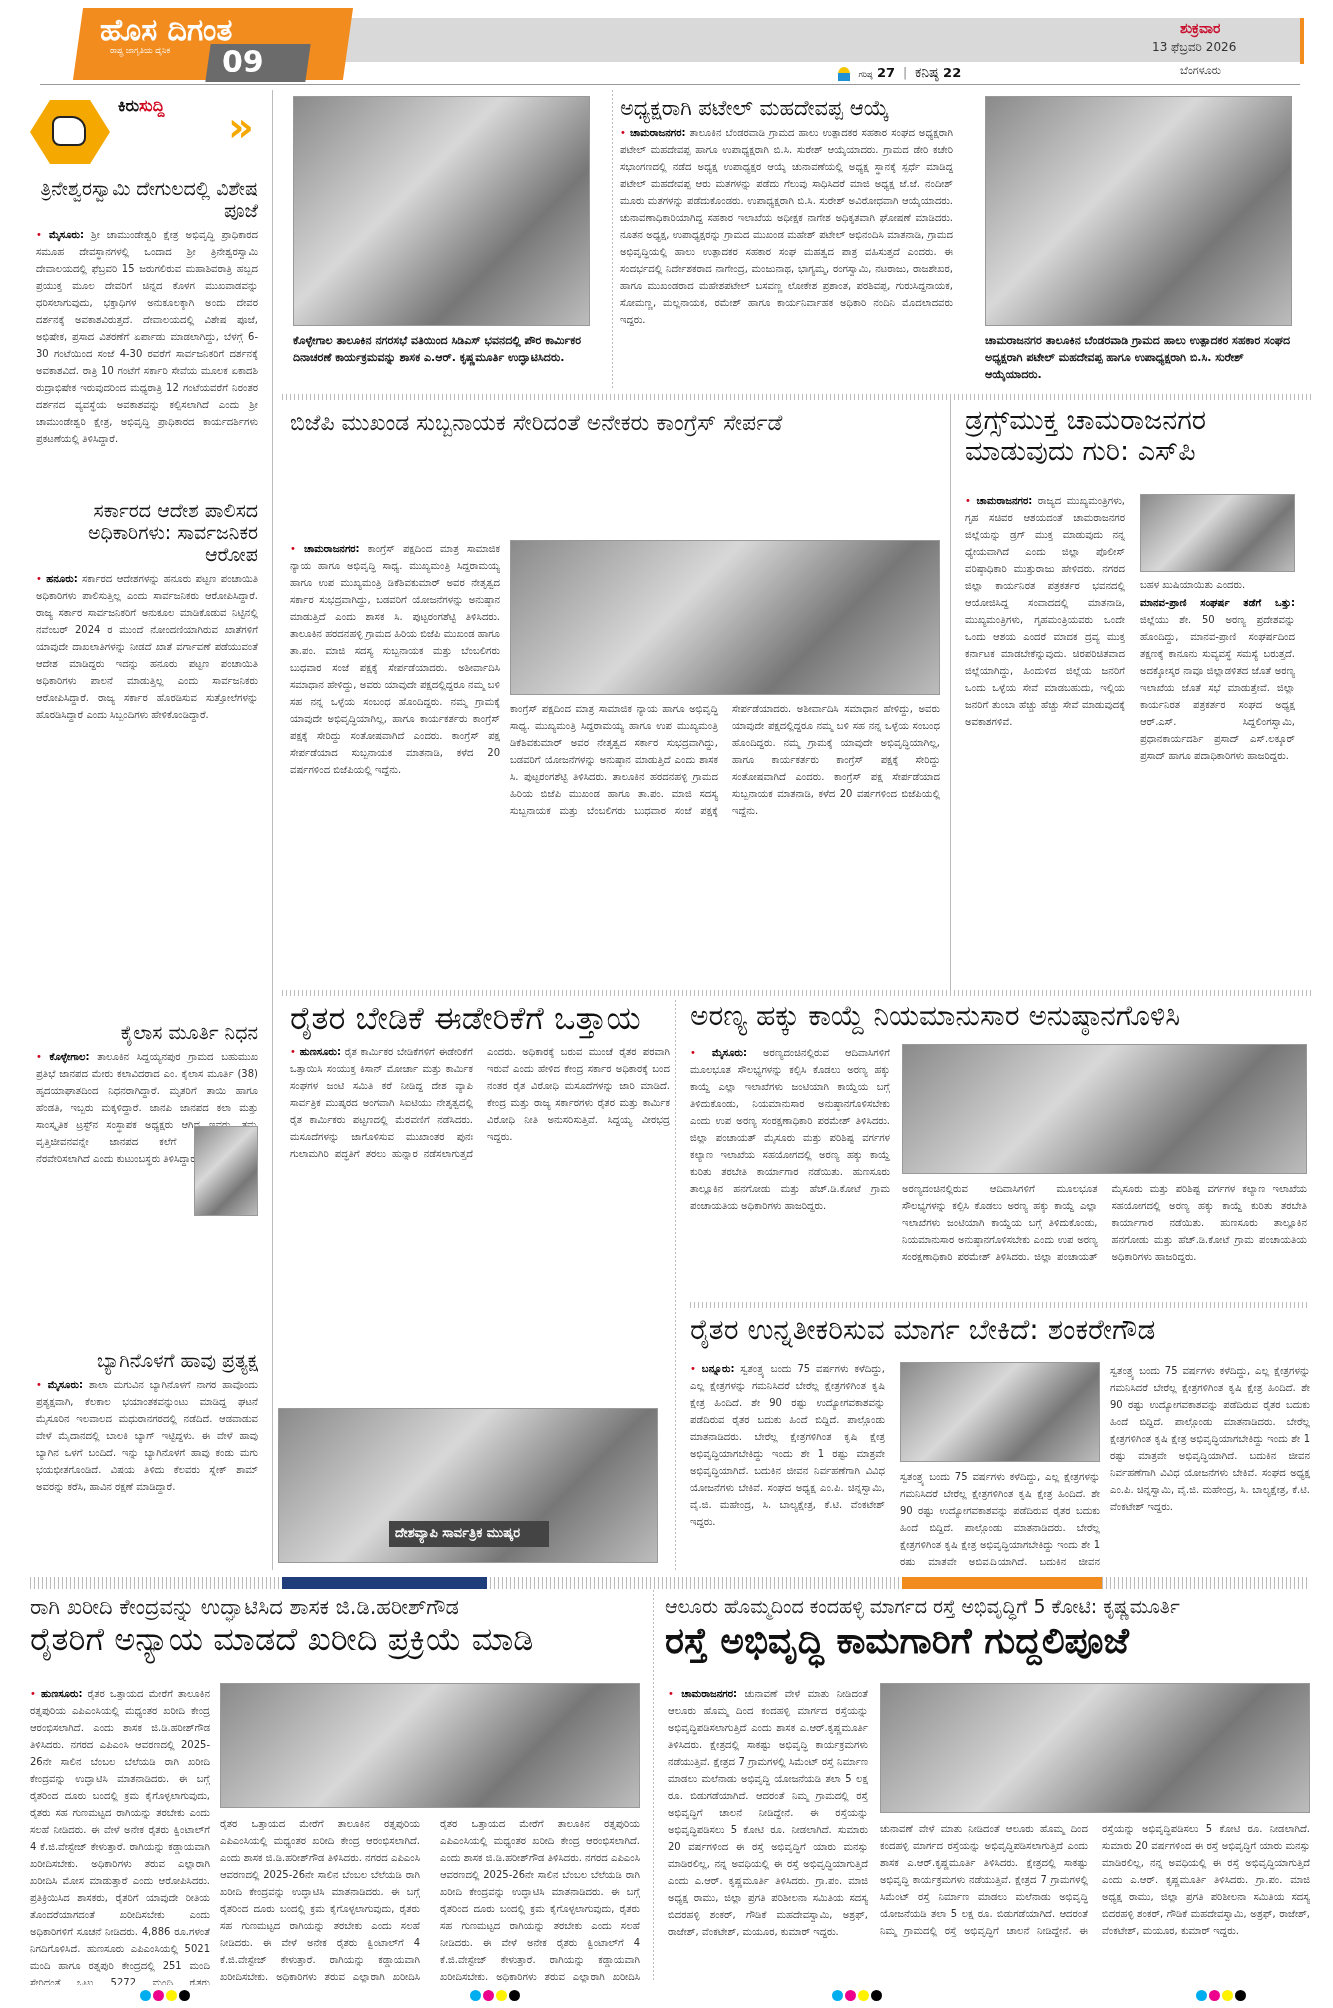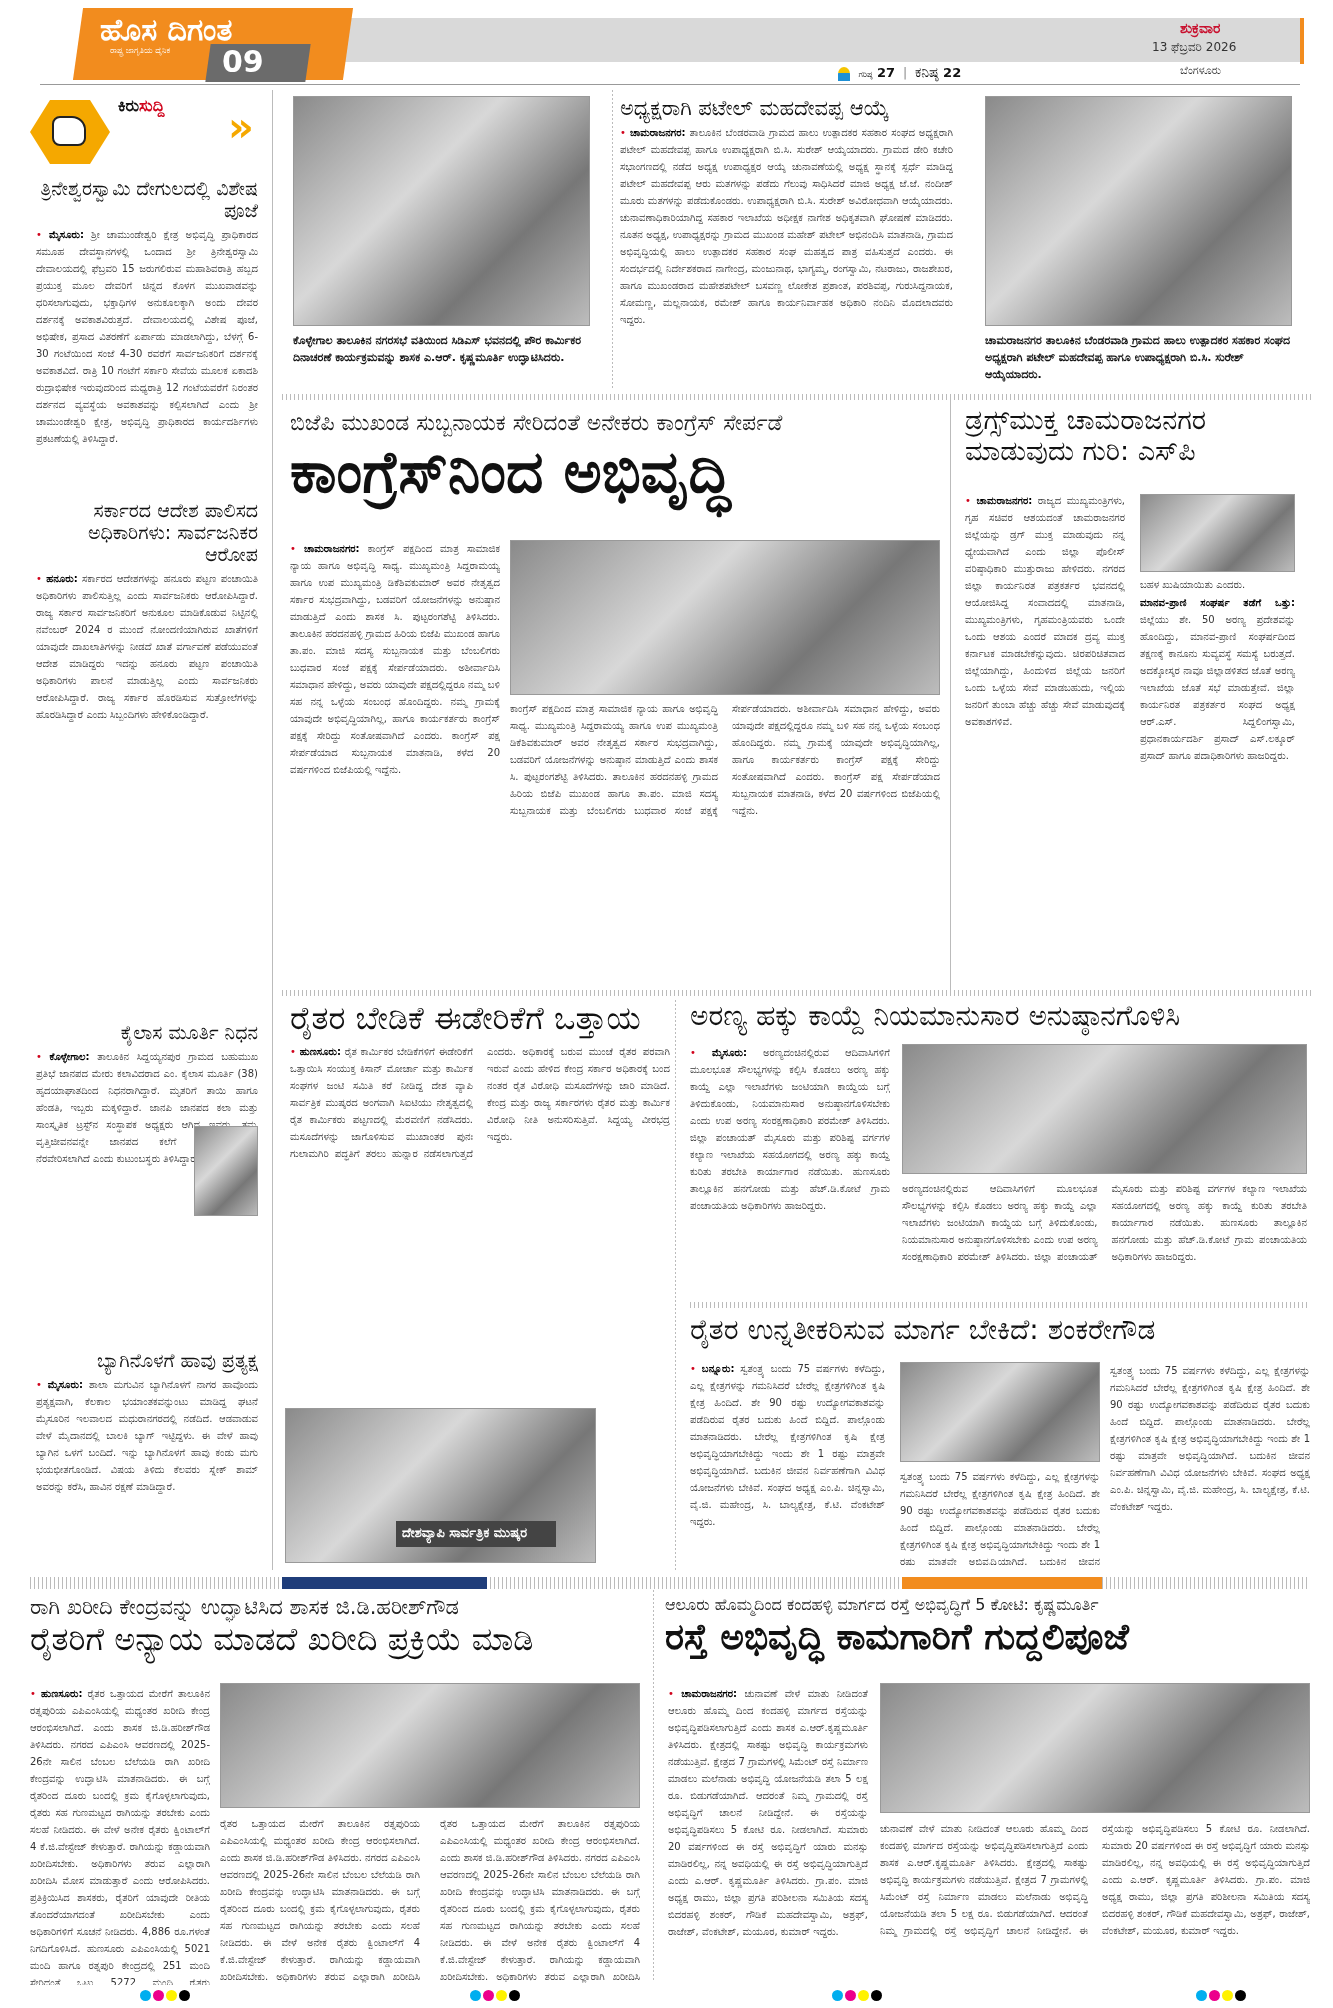--- a/index.html
+++ b/index.html
@@ -96,42 +96,41 @@
   <div class="hd" style="font-size:21px">ಅಧ್ಯಕ್ಷರಾಗಿ ಪಟೇಲ್ ಮಹದೇವಪ್ಪ ಆಯ್ಕೆ</div>
   <div class="body-txt" style="height:255px;margin-top:4px"><span class="dot">• </span><b>ಚಾಮರಾಜನಗರ:</b> <span>ತಾಲೂಕಿನ ಬೆಂಡರವಾಡಿ ಗ್ರಾಮದ ಹಾಲು ಉತ್ಪಾದಕರ ಸಹಕಾರ ಸಂಘದ ಅಧ್ಯಕ್ಷರಾಗಿ ಪಟೇಲ್ ಮಹದೇವಪ್ಪ ಹಾಗೂ ಉಪಾಧ್ಯಕ್ಷರಾಗಿ ಬಿ.ಸಿ. ಸುರೇಶ್ ಆಯ್ಕೆಯಾದರು. ಗ್ರಾಮದ ಡೇರಿ ಕಚೇರಿ ಸಭಾಂಗಣದಲ್ಲಿ ನಡೆದ ಅಧ್ಯಕ್ಷ ಉಪಾಧ್ಯಕ್ಷರ ಆಯ್ಕೆ ಚುನಾವಣೆಯಲ್ಲಿ ಅಧ್ಯಕ್ಷ ಸ್ಥಾನಕ್ಕೆ ಸ್ಪರ್ಧೆ ಮಾಡಿದ್ದ ಪಟೇಲ್ ಮಹದೇವಪ್ಪ ಆರು ಮತಗಳನ್ನು ಪಡೆದು ಗೆಲುವು ಸಾಧಿಸಿದರೆ ಮಾಜಿ ಅಧ್ಯಕ್ಷ ಜೆ.ಜೆ. ನಂದೀಶ್ ಮೂರು ಮತಗಳನ್ನು ಪಡೆದುಕೊಂಡರು. ಉಪಾಧ್ಯಕ್ಷರಾಗಿ ಬಿ.ಸಿ. ಸುರೇಶ್ ಅವಿರೋಧವಾಗಿ ಆಯ್ಕೆಯಾದರು. ಚುನಾವಣಾಧಿಕಾರಿಯಾಗಿದ್ದ ಸಹಕಾರ ಇಲಾಖೆಯ ಅಧೀಕ್ಷಕ ನಾಗೇಶ ಅಧಿಕೃತವಾಗಿ ಘೋಷಣೆ ಮಾಡಿದರು. ನೂತನ ಅಧ್ಯಕ್ಷ, ಉಪಾಧ್ಯಕ್ಷರನ್ನು ಗ್ರಾಮದ ಮುಖಂಡ ಮಹೇಶ್ ಪಟೇಲ್ ಅಭಿನಂದಿಸಿ ಮಾತನಾಡಿ, ಗ್ರಾಮದ ಅಭಿವೃದ್ಧಿಯಲ್ಲಿ ಹಾಲು ಉತ್ಪಾದಕರ ಸಹಕಾರ ಸಂಘ ಮಹತ್ವದ ಪಾತ್ರ ವಹಿಸುತ್ತದೆ ಎಂದರು. ಈ ಸಂದರ್ಭದಲ್ಲಿ ನಿರ್ದೇಶಕರಾದ ನಾಗೇಂದ್ರ, ಮಂಜುನಾಥ, ಭಾಗ್ಯಮ್ಮ, ರಂಗಸ್ವಾಮಿ, ನಟರಾಜು, ರಾಜಶೇಖರ, ಹಾಗೂ ಮುಖಂಡರಾದ ಮಹೇಶಪಟೇಲ್ ಬಸವಣ್ಣ ಲೋಕೇಶ ಪ್ರಶಾಂತ, ಪರಶಿವಪ್ಪ, ಗುರುಸಿದ್ದನಾಯಕ, ಸೋಮಣ್ಣ, ಮಲ್ಲನಾಯಕ, ರಮೇಶ್ ಹಾಗೂ ಕಾರ್ಯನಿರ್ವಾಹಕ ಅಧಿಕಾರಿ ನಂದಿನಿ ಮೊದಲಾದವರು ಇದ್ದರು.</span></div>
 </div>
 <div class="abs photo" style="left:985px;top:96px;width:307px;height:230px"></div>
 <div class="abs caption" style="left:985px;top:332px;width:310px">ಚಾಮರಾಜನಗರ ತಾಲೂಕಿನ ಬೆಂಡರವಾಡಿ ಗ್ರಾಮದ ಹಾಲು ಉತ್ಪಾದಕರ ಸಹಕಾರ ಸಂಘದ ಅಧ್ಯಕ್ಷರಾಗಿ ಪಟೇಲ್ ಮಹದೇವಪ್ಪ ಹಾಗೂ ಉಪಾಧ್ಯಕ್ಷರಾಗಿ ಬಿ.ಸಿ. ಸುರೇಶ್ ಆಯ್ಕೆಯಾದರು.</div>
 
 <div class="abs hr-dots" style="left:282px;top:394px;width:1030px"></div>
 
 <div class="abs" style="left:290px;top:410px;width:655px">
   <div class="sub" style="font-size:22px">ಬಿಜೆಪಿ ಮುಖಂಡ ಸುಬ್ಬನಾಯಕ ಸೇರಿದಂತೆ ಅನೇಕರು ಕಾಂಗ್ರೆಸ್ ಸೇರ್ಪಡೆ</div>
-  <div class="hd" style="font-size:58px;font-weight:900;margin-top:4px">ಕಾಂಗ್ರೆಸ್‌ನಿಂದ ಅಭಿವೃದ್ಧಿ</div>
 </div>
 <div class="abs body-txt" style="left:290px;top:540px;width:210px;height:420px"><span class="dot">• </span><b>ಚಾಮರಾಜನಗರ:</b> <span>ಕಾಂಗ್ರೆಸ್ ಪಕ್ಷದಿಂದ ಮಾತ್ರ ಸಾಮಾಜಿಕ ನ್ಯಾಯ ಹಾಗೂ ಅಭಿವೃದ್ಧಿ ಸಾಧ್ಯ. ಮುಖ್ಯಮಂತ್ರಿ ಸಿದ್ದರಾಮಯ್ಯ ಹಾಗೂ ಉಪ ಮುಖ್ಯಮಂತ್ರಿ ಡಿಕೆಶಿವಕುಮಾರ್ ಅವರ ನೇತೃತ್ವದ ಸರ್ಕಾರ ಸುಭದ್ರವಾಗಿದ್ದು, ಬಡವರಿಗೆ ಯೋಜನೆಗಳನ್ನು ಅನುಷ್ಠಾನ ಮಾಡುತ್ತಿದೆ ಎಂದು ಶಾಸಕ ಸಿ. ಪುಟ್ಟರಂಗಶೆಟ್ಟಿ ತಿಳಿಸಿದರು. ತಾಲೂಕಿನ ಹರದನಹಳ್ಳಿ ಗ್ರಾಮದ ಹಿರಿಯ ಬಿಜೆಪಿ ಮುಖಂಡ ಹಾಗೂ ತಾ.ಪಂ. ಮಾಜಿ ಸದಸ್ಯ ಸುಬ್ಬನಾಯಕ ಮತ್ತು ಬೆಂಬಲಿಗರು ಬುಧವಾರ ಸಂಜೆ ಪಕ್ಷಕ್ಕೆ ಸೇರ್ಪಡೆಯಾದರು. ಅಶೀರ್ವಾದಿಸಿ ಸಮಾಧಾನ ಹೇಳಿದ್ದು, ಅವರು ಯಾವುದೇ ಪಕ್ಷದಲ್ಲಿದ್ದರೂ ನಮ್ಮ ಬಳಿ ಸಹ ನನ್ನ ಒಳ್ಳೆಯ ಸಂಬಂಧ ಹೊಂದಿದ್ದರು. ನಮ್ಮ ಗ್ರಾಮಕ್ಕೆ ಯಾವುದೇ ಅಭಿವೃದ್ಧಿಯಾಗಿಲ್ಲ, ಹಾಗೂ ಕಾರ್ಯಕರ್ತರು ಕಾಂಗ್ರೆಸ್ ಪಕ್ಷಕ್ಕೆ ಸೇರಿದ್ದು ಸಂತೋಷವಾಗಿದೆ ಎಂದರು. ಕಾಂಗ್ರೆಸ್ ಪಕ್ಷ ಸೇರ್ಪಡೆಯಾದ ಸುಬ್ಬನಾಯಕ ಮಾತನಾಡಿ, ಕಳೆದ 20 ವರ್ಷಗಳಿಂದ ಬಿಜೆಪಿಯಲ್ಲಿ ಇದ್ದೆನು.</span></div>
 <div class="abs photo" style="left:510px;top:540px;width:430px;height:155px"></div>
 <div class="abs body-txt" style="left:510px;top:700px;width:430px;height:260px;column-count:2;column-gap:14px">ಕಾಂಗ್ರೆಸ್ ಪಕ್ಷದಿಂದ ಮಾತ್ರ ಸಾಮಾಜಿಕ ನ್ಯಾಯ ಹಾಗೂ ಅಭಿವೃದ್ಧಿ ಸಾಧ್ಯ. ಮುಖ್ಯಮಂತ್ರಿ ಸಿದ್ದರಾಮಯ್ಯ ಹಾಗೂ ಉಪ ಮುಖ್ಯಮಂತ್ರಿ ಡಿಕೆಶಿವಕುಮಾರ್ ಅವರ ನೇತೃತ್ವದ ಸರ್ಕಾರ ಸುಭದ್ರವಾಗಿದ್ದು, ಬಡವರಿಗೆ ಯೋಜನೆಗಳನ್ನು ಅನುಷ್ಠಾನ ಮಾಡುತ್ತಿದೆ ಎಂದು ಶಾಸಕ ಸಿ. ಪುಟ್ಟರಂಗಶೆಟ್ಟಿ ತಿಳಿಸಿದರು. ತಾಲೂಕಿನ ಹರದನಹಳ್ಳಿ ಗ್ರಾಮದ ಹಿರಿಯ ಬಿಜೆಪಿ ಮುಖಂಡ ಹಾಗೂ ತಾ.ಪಂ. ಮಾಜಿ ಸದಸ್ಯ ಸುಬ್ಬನಾಯಕ ಮತ್ತು ಬೆಂಬಲಿಗರು ಬುಧವಾರ ಸಂಜೆ ಪಕ್ಷಕ್ಕೆ ಸೇರ್ಪಡೆಯಾದರು. ಅಶೀರ್ವಾದಿಸಿ ಸಮಾಧಾನ ಹೇಳಿದ್ದು, ಅವರು ಯಾವುದೇ ಪಕ್ಷದಲ್ಲಿದ್ದರೂ ನಮ್ಮ ಬಳಿ ಸಹ ನನ್ನ ಒಳ್ಳೆಯ ಸಂಬಂಧ ಹೊಂದಿದ್ದರು. ನಮ್ಮ ಗ್ರಾಮಕ್ಕೆ ಯಾವುದೇ ಅಭಿವೃದ್ಧಿಯಾಗಿಲ್ಲ, ಹಾಗೂ ಕಾರ್ಯಕರ್ತರು ಕಾಂಗ್ರೆಸ್ ಪಕ್ಷಕ್ಕೆ ಸೇರಿದ್ದು ಸಂತೋಷವಾಗಿದೆ ಎಂದರು. ಕಾಂಗ್ರೆಸ್ ಪಕ್ಷ ಸೇರ್ಪಡೆಯಾದ ಸುಬ್ಬನಾಯಕ ಮಾತನಾಡಿ, ಕಳೆದ 20 ವರ್ಷಗಳಿಂದ ಬಿಜೆಪಿಯಲ್ಲಿ ಇದ್ದೆನು.</div>
 <div class="abs vrule" style="left:950px;top:400px;height:590px"></div>
 
 <div class="abs" style="left:965px;top:404px;width:330px">
   <div class="hd" style="font-size:27px">ಡ್ರಗ್ಸ್‌ಮುಕ್ತ ಚಾಮರಾಜನಗರ ಮಾಡುವುದು ಗುರಿ: ಎಸ್‌ಪಿ</div>
 </div>
 <div class="abs body-txt" style="left:965px;top:492px;width:160px;height:460px"><span class="dot">• </span><b>ಚಾಮರಾಜನಗರ:</b> <span>ರಾಜ್ಯದ ಮುಖ್ಯಮಂತ್ರಿಗಳು, ಗೃಹ ಸಚಿವರ ಆಶಯದಂತೆ ಚಾಮರಾಜನಗರ ಜಿಲ್ಲೆಯನ್ನು ಡ್ರಗ್ ಮುಕ್ತ ಮಾಡುವುದು ನನ್ನ ಧ್ಯೇಯವಾಗಿದೆ ಎಂದು ಜಿಲ್ಲಾ ಪೊಲೀಸ್ ವರಿಷ್ಠಾಧಿಕಾರಿ ಮುತ್ತುರಾಜು ಹೇಳಿದರು. ನಗರದ ಜಿಲ್ಲಾ ಕಾರ್ಯನಿರತ ಪತ್ರಕರ್ತರ ಭವನದಲ್ಲಿ ಆಯೋಜಿಸಿದ್ದ ಸಂವಾದದಲ್ಲಿ ಮಾತನಾಡಿ, ಮುಖ್ಯಮಂತ್ರಿಗಳು, ಗೃಹಮಂತ್ರಿಯವರು ಒಂದೇ ಒಂದು ಆಶಯ ಎಂದರೆ ಮಾದಕ ದ್ರವ್ಯ ಮುಕ್ತ ಕರ್ನಾಟಕ ಮಾಡಬೇಕೆನ್ನುವುದು. ಚಿರಪರಿಚಿತವಾದ ಜಿಲ್ಲೆಯಾಗಿದ್ದು, ಹಿಂದುಳಿದ ಜಿಲ್ಲೆಯ ಜನರಿಗೆ ಒಂದು ಒಳ್ಳೆಯ ಸೇವೆ ಮಾಡಬಹುದು, ಇಲ್ಲಿಯ ಜನರಿಗೆ ತುಂಬಾ ಹೆಚ್ಚು ಹೆಚ್ಚು ಸೇವೆ ಮಾಡುವುದಕ್ಕೆ ಅವಕಾಶಗಳಿವೆ.</span></div>
 <div class="abs photo" style="left:1140px;top:494px;width:155px;height:78px"></div>
 <div class="abs body-txt" style="left:1140px;top:576px;width:155px">ಬಹಳ ಖುಷಿಯಾಯಿತು ಎಂದರು.</div>
 <div class="abs body-txt" style="left:1140px;top:594px;width:155px;height:360px"><b>ಮಾನವ-ಪ್ರಾಣಿ ಸಂಘರ್ಷ ತಡೆಗೆ ಒತ್ತು:</b> <span>ಜಿಲ್ಲೆಯು ಶೇ. 50 ಅರಣ್ಯ ಪ್ರದೇಶವನ್ನು ಹೊಂದಿದ್ದು, ಮಾನವ-ಪ್ರಾಣಿ ಸಂಘರ್ಷದಿಂದ ತಕ್ಷಣಕ್ಕೆ ಕಾನೂನು ಸುವ್ಯವಸ್ಥೆ ಸಮಸ್ಯೆ ಬರುತ್ತದೆ. ಅದಕ್ಕೋಸ್ಕರ ನಾವೂ ಜಿಲ್ಲಾಡಳಿತದ ಜೊತೆ ಅರಣ್ಯ ಇಲಾಖೆಯ ಜೊತೆ ಸಭೆ ಮಾಡುತ್ತೇವೆ. ಜಿಲ್ಲಾ ಕಾರ್ಯನಿರತ ಪತ್ರಕರ್ತರ ಸಂಘದ ಅಧ್ಯಕ್ಷ ಆರ್.ಎಸ್. ಸಿದ್ದಲಿಂಗಸ್ವಾಮಿ, ಪ್ರಧಾನಕಾರ್ಯದರ್ಶಿ ಪ್ರಸಾದ್ ಎಸ್.ಲಕ್ಕೂರ್ ಪ್ರಸಾದ್ ಹಾಗೂ ಪದಾಧಿಕಾರಿಗಳು ಹಾಜರಿದ್ದರು.</span></div>
 
 <div class="abs hr-dots" style="left:282px;top:990px;width:1030px"></div>
 
 <div class="abs" style="left:290px;top:1000px;width:380px">
   <div class="hd" style="font-size:32px">ರೈತರ ಬೇಡಿಕೆ ಈಡೇರಿಕೆಗೆ ಒತ್ತಾಯ</div>
   <div class="body-txt" style="height:340px;margin-top:6px;column-count:2;column-gap:14px"><span class="dot">• </span><b>ಹುಣಸೂರು:</b> <span>ರೈತ ಕಾರ್ಮಿಕರ ಬೇಡಿಕೆಗಳಿಗೆ ಈಡೇರಿಕೆಗೆ ಒತ್ತಾಯಿಸಿ ಸಂಯುಕ್ತ ಕಿಸಾನ್ ಮೋರ್ಚಾ ಮತ್ತು ಕಾರ್ಮಿಕ ಸಂಘಗಳ ಜಂಟಿ ಸಮಿತಿ ಕರೆ ನೀಡಿದ್ದ ದೇಶ ವ್ಯಾಪಿ ಸಾರ್ವತ್ರಿಕ ಮುಷ್ಕರದ ಅಂಗವಾಗಿ ಸಿಐಟಿಯು ನೇತೃತ್ವದಲ್ಲಿ ರೈತ ಕಾರ್ಮಿಕರು ಪಟ್ಟಣದಲ್ಲಿ ಮೆರವಣಿಗೆ ನಡೆಸಿದರು. ಮಸೂದೆಗಳನ್ನು ಜಾಗೊಳಿಸುವ ಮುಖಾಂತರ ಪುನಃ ಗುಲಾಮಗಿರಿ ಪದ್ಧತಿಗೆ ತರಲು ಹುನ್ನಾರ ನಡೆಸಲಾಗುತ್ತದೆ ಎಂದರು. ಅಧಿಕಾರಕ್ಕೆ ಬರುವ ಮುಂಚೆ ರೈತರ ಪರವಾಗಿ ಇರುವೆ ಎಂದು ಹೇಳಿದ ಕೇಂದ್ರ ಸರ್ಕಾರ ಅಧಿಕಾರಕ್ಕೆ ಬಂದ ನಂತರ ರೈತ ವಿರೋಧಿ ಮಸೂದೆಗಳನ್ನು ಜಾರಿ ಮಾಡಿದೆ. ಕೇಂದ್ರ ಮತ್ತು ರಾಜ್ಯ ಸರ್ಕಾರಗಳು ರೈತರ ಮತ್ತು ಕಾರ್ಮಿಕ ವಿರೋಧಿ ನೀತಿ ಅನುಸರಿಸುತ್ತಿವೆ. ಸಿದ್ದಯ್ಯ ವೀರಭದ್ರ ಇದ್ದರು.</span></div>
 </div>
-<div class="abs photo" style="left:285px;top:1408px;width:311px;height:155px">
+<div class="abs photo" style="left:278px;top:1408px;width:380px;height:155px">
   <div style="position:absolute;left:110px;top:112px;width:160px;height:26px;background:#444;color:#fff;font-size:13px;font-weight:bold;padding:4px 6px">ದೇಶವ್ಯಾಪಿ ಸಾರ್ವತ್ರಿಕ ಮುಷ್ಕರ</div>
 </div>
 <div class="abs vrule" style="left:675px;top:1000px;height:570px;background:repeating-linear-gradient(#bbb 0 2px,transparent 2px 4px)"></div>
 
 <div class="abs" style="left:690px;top:1000px;width:620px">
   <div class="hd" style="font-size:28px">ಅರಣ್ಯ ಹಕ್ಕು ಕಾಯ್ದೆ ನಿಯಮಾನುಸಾರ ಅನುಷ್ಠಾನಗೊಳಿಸಿ</div>
 </div>
 <div class="abs body-txt" style="left:690px;top:1044px;width:200px;height:250px"><span class="dot">• </span><b>ಮೈಸೂರು:</b> <span>ಅರಣ್ಯದಂಚಿನಲ್ಲಿರುವ ಆದಿವಾಸಿಗಳಿಗೆ ಮೂಲಭೂತ ಸೌಲಭ್ಯಗಳನ್ನು ಕಲ್ಪಿಸಿ ಕೊಡಲು ಅರಣ್ಯ ಹಕ್ಕು ಕಾಯ್ದೆ ಎಲ್ಲಾ ಇಲಾಖೆಗಳು ಜಂಟಿಯಾಗಿ ಕಾಯ್ದೆಯ ಬಗ್ಗೆ ತಿಳಿದುಕೊಂಡು, ನಿಯಮಾನುಸಾರ ಅನುಷ್ಠಾನಗೊಳಿಸಬೇಕು ಎಂದು ಉಪ ಅರಣ್ಯ ಸಂರಕ್ಷಣಾಧಿಕಾರಿ ಪರಮೇಶ್ ತಿಳಿಸಿದರು. ಜಿಲ್ಲಾ ಪಂಚಾಯತ್ ಮೈಸೂರು ಮತ್ತು ಪರಿಶಿಷ್ಟ ವರ್ಗಗಳ ಕಲ್ಯಾಣ ಇಲಾಖೆಯ ಸಹಯೋಗದಲ್ಲಿ ಅರಣ್ಯ ಹಕ್ಕು ಕಾಯ್ದೆ ಕುರಿತು ತರಬೇತಿ ಕಾರ್ಯಾಗಾರ ನಡೆಯಿತು. ಹುಣಸೂರು ತಾಲ್ಲೂಕಿನ ಹನಗೋಡು ಮತ್ತು ಹೆಚ್.ಡಿ.ಕೋಟೆ ಗ್ರಾಮ ಪಂಚಾಯತಿಯ ಅಧಿಕಾರಿಗಳು ಹಾಜರಿದ್ದರು.</span></div>
 <div class="abs photo" style="left:902px;top:1044px;width:405px;height:130px"></div>
 <div class="abs body-txt" style="left:902px;top:1180px;width:405px;height:114px;column-count:2;column-gap:14px">ಅರಣ್ಯದಂಚಿನಲ್ಲಿರುವ ಆದಿವಾಸಿಗಳಿಗೆ ಮೂಲಭೂತ ಸೌಲಭ್ಯಗಳನ್ನು ಕಲ್ಪಿಸಿ ಕೊಡಲು ಅರಣ್ಯ ಹಕ್ಕು ಕಾಯ್ದೆ ಎಲ್ಲಾ ಇಲಾಖೆಗಳು ಜಂಟಿಯಾಗಿ ಕಾಯ್ದೆಯ ಬಗ್ಗೆ ತಿಳಿದುಕೊಂಡು, ನಿಯಮಾನುಸಾರ ಅನುಷ್ಠಾನಗೊಳಿಸಬೇಕು ಎಂದು ಉಪ ಅರಣ್ಯ ಸಂರಕ್ಷಣಾಧಿಕಾರಿ ಪರಮೇಶ್ ತಿಳಿಸಿದರು. ಜಿಲ್ಲಾ ಪಂಚಾಯತ್ ಮೈಸೂರು ಮತ್ತು ಪರಿಶಿಷ್ಟ ವರ್ಗಗಳ ಕಲ್ಯಾಣ ಇಲಾಖೆಯ ಸಹಯೋಗದಲ್ಲಿ ಅರಣ್ಯ ಹಕ್ಕು ಕಾಯ್ದೆ ಕುರಿತು ತರಬೇತಿ ಕಾರ್ಯಾಗಾರ ನಡೆಯಿತು. ಹುಣಸೂರು ತಾಲ್ಲೂಕಿನ ಹನಗೋಡು ಮತ್ತು ಹೆಚ್.ಡಿ.ಕೋಟೆ ಗ್ರಾಮ ಪಂಚಾಯತಿಯ ಅಧಿಕಾರಿಗಳು ಹಾಜರಿದ್ದರು.</div>
@@ -154,21 +153,21 @@
   <div class="sub" style="font-size:21px">ರಾಗಿ ಖರೀದಿ ಕೇಂದ್ರವನ್ನು ಉದ್ಘಾಟಿಸಿದ ಶಾಸಕ ಜಿ.ಡಿ.ಹರೀಶ್‌ಗೌಡ</div>
   <div class="hd" style="font-size:32px;margin-top:2px">ರೈತರಿಗೆ ಅನ್ಯಾಯ ಮಾಡದೆ ಖರೀದಿ ಪ್ರಕ್ರಿಯೆ ಮಾಡಿ</div>
 </div>
 <div class="abs body-txt" style="left:30px;top:1685px;width:180px;height:300px"><span class="dot">• </span><b>ಹುಣಸೂರು:</b> <span>ರೈತರ ಒತ್ತಾಯದ ಮೇರೆಗೆ ತಾಲೂಕಿನ ರತ್ನಪುರಿಯ ಎಪಿಎಂಸಿಯಲ್ಲಿ ಮಧ್ಯಂತರ ಖರೀದಿ ಕೇಂದ್ರ ಆರಂಭಿಸಲಾಗಿದೆ. ಎಂದು ಶಾಸಕ ಜಿ.ಡಿ.ಹರೀಶ್‌ಗೌಡ ತಿಳಿಸಿದರು. ನಗರದ ಎಪಿಎಂಸಿ ಆವರಣದಲ್ಲಿ 2025-26ನೇ ಸಾಲಿನ ಬೆಂಬಲ ಬೆಲೆಯಡಿ ರಾಗಿ ಖರೀದಿ ಕೇಂದ್ರವನ್ನು ಉದ್ಘಾಟಿಸಿ ಮಾತನಾಡಿದರು. ಈ ಬಗ್ಗೆ ರೈತರಿಂದ ದೂರು ಬಂದಲ್ಲಿ ಕ್ರಮ ಕೈಗೊಳ್ಳಲಾಗುವುದು, ರೈತರು ಸಹ ಗುಣಮಟ್ಟದ ರಾಗಿಯನ್ನು ತರಬೇಕು ಎಂದು ಸಲಹೆ ನೀಡಿದರು. ಈ ವೇಳೆ ಅನೇಕ ರೈತರು ಕ್ವಿಂಟಾಲ್‌ಗೆ 4 ಕೆ.ಜಿ.ವೇಸ್ಟೇಜ್ ಕೇಳುತ್ತಾರೆ. ರಾಗಿಯನ್ನು ಕಡ್ಡಾಯವಾಗಿ ಖರೀದಿಸಬೇಕು. ಅಧಿಕಾರಿಗಳು ತರುವ ಎಲ್ಲಾರಾಗಿ ಖರೀದಿಸಿ ಮೋಸ ಮಾಡುತ್ತಾರೆ ಎಂದು ಆರೋಪಿಸಿದರು. ಪ್ರತಿಕ್ರಿಯಿಸಿದ ಶಾಸಕರು, ರೈತರಿಗೆ ಯಾವುದೇ ರೀತಿಯ ತೊಂದರೆಯಾಗದಂತೆ ಖರೀದಿಸಬೇಕು ಎಂದು ಅಧಿಕಾರಿಗಳಿಗೆ ಸೂಚನೆ ನೀಡಿದರು. 4,886 ರೂ.ಗಳಂತೆ ನಿಗದಿಗೊಳಿಸಿದೆ. ಹುಣಸೂರು ಎಪಿಎಂಸಿಯಲ್ಲಿ 5021 ಮಂದಿ ಹಾಗೂ ರತ್ನಪುರಿ ಕೇಂದ್ರದಲ್ಲಿ 251 ಮಂದಿ ಸೇರಿದಂತೆ ಒಟ್ಟು 5272 ಮಂದಿ ರೈತರು ನೋಂದಾಯಿಸಿಕೊಂಡಿದ್ದಾರೆ. ರೈತರಿಂದ 1.31 ಲಕ್ಷ ಕ್ವಿಂಟಾಲ್ ರಾಗಿ ಖರೀದಿಸಲಾಗುವುದು. ಎಪಿಎಂಸಿ ಮಾಜಿ ಅಧ್ಯಕ್ಷ ಕಿರಂಗೂರು ಬಸವರಾಜು, ಯುಪಿಎಂಸಿ ಖರೀದಿ ಅಧಿಕಾರಿ ಮೈಕೆಲ್ ಫರ್ನಾಂಡಿಸ್, ಎಪಿಎಂಸಿ ಕಾರ್ಯದರ್ಶಿ ನಾಗೇಶ್, ಆಹಾರ ಶಿರಸ್ತೇದಾರ್ ಲಕ್ಷ್ಮಿ, ನಿರೀಕ್ಷಕ ಕೀರ್ತಿಕುಮಾರ್, ರೈತ ಸಂಘದ ಮುಖಂಡರು ಇದ್ದರು.</span></div>
 <div class="abs photo" style="left:220px;top:1683px;width:420px;height:125px"></div>
 <div class="abs body-txt" style="left:220px;top:1815px;width:200px;height:170px"><span>ರೈತರ ಒತ್ತಾಯದ ಮೇರೆಗೆ ತಾಲೂಕಿನ ರತ್ನಪುರಿಯ ಎಪಿಎಂಸಿಯಲ್ಲಿ ಮಧ್ಯಂತರ ಖರೀದಿ ಕೇಂದ್ರ ಆರಂಭಿಸಲಾಗಿದೆ. ಎಂದು ಶಾಸಕ ಜಿ.ಡಿ.ಹರೀಶ್‌ಗೌಡ ತಿಳಿಸಿದರು. ನಗರದ ಎಪಿಎಂಸಿ ಆವರಣದಲ್ಲಿ 2025-26ನೇ ಸಾಲಿನ ಬೆಂಬಲ ಬೆಲೆಯಡಿ ರಾಗಿ ಖರೀದಿ ಕೇಂದ್ರವನ್ನು ಉದ್ಘಾಟಿಸಿ ಮಾತನಾಡಿದರು. ಈ ಬಗ್ಗೆ ರೈತರಿಂದ ದೂರು ಬಂದಲ್ಲಿ ಕ್ರಮ ಕೈಗೊಳ್ಳಲಾಗುವುದು, ರೈತರು ಸಹ ಗುಣಮಟ್ಟದ ರಾಗಿಯನ್ನು ತರಬೇಕು ಎಂದು ಸಲಹೆ ನೀಡಿದರು. ಈ ವೇಳೆ ಅನೇಕ ರೈತರು ಕ್ವಿಂಟಾಲ್‌ಗೆ 4 ಕೆ.ಜಿ.ವೇಸ್ಟೇಜ್ ಕೇಳುತ್ತಾರೆ. ರಾಗಿಯನ್ನು ಕಡ್ಡಾಯವಾಗಿ ಖರೀದಿಸಬೇಕು. ಅಧಿಕಾರಿಗಳು ತರುವ ಎಲ್ಲಾರಾಗಿ ಖರೀದಿಸಿ ಮೋಸ ಮಾಡುತ್ತಾರೆ ಎಂದು ಆರೋಪಿಸಿದರು. ಪ್ರತಿಕ್ರಿಯಿಸಿದ ಶಾಸಕರು, ರೈತರಿಗೆ ಯಾವುದೇ ರೀತಿಯ ತೊಂದರೆಯಾಗದಂತೆ ಖರೀದಿಸಬೇಕು ಎಂದು ಅಧಿಕಾರಿಗಳಿಗೆ ಸೂಚನೆ ನೀಡಿದರು. 4,886 ರೂ.ಗಳಂತೆ ನಿಗದಿಗೊಳಿಸಿದೆ. ಹುಣಸೂರು ಎಪಿಎಂಸಿಯಲ್ಲಿ 5021 ಮಂದಿ ಹಾಗೂ ರತ್ನಪುರಿ ಕೇಂದ್ರದಲ್ಲಿ 251 ಮಂದಿ ಸೇರಿದಂತೆ ಒಟ್ಟು 5272 ಮಂದಿ ರೈತರು ನೋಂದಾಯಿಸಿಕೊಂಡಿದ್ದಾರೆ. ರೈತರಿಂದ 1.31 ಲಕ್ಷ ಕ್ವಿಂಟಾಲ್ ರಾಗಿ ಖರೀದಿಸಲಾಗುವುದು. ಎಪಿಎಂಸಿ ಮಾಜಿ ಅಧ್ಯಕ್ಷ ಕಿರಂಗೂರು ಬಸವರಾಜು, ಯುಪಿಎಂಸಿ ಖರೀದಿ ಅಧಿಕಾರಿ ಮೈಕೆಲ್ ಫರ್ನಾಂಡಿಸ್, ಎಪಿಎಂಸಿ ಕಾರ್ಯದರ್ಶಿ ನಾಗೇಶ್, ಆಹಾರ ಶಿರಸ್ತೇದಾರ್ ಲಕ್ಷ್ಮಿ, ನಿರೀಕ್ಷಕ ಕೀರ್ತಿಕುಮಾರ್, ರೈತ ಸಂಘದ ಮುಖಂಡರು ಇದ್ದರು.</span>  </div>
 <div class="abs body-txt" style="left:440px;top:1815px;width:200px;height:170px">ರೈತರ ಒತ್ತಾಯದ ಮೇರೆಗೆ ತಾಲೂಕಿನ ರತ್ನಪುರಿಯ ಎಪಿಎಂಸಿಯಲ್ಲಿ ಮಧ್ಯಂತರ ಖರೀದಿ ಕೇಂದ್ರ ಆರಂಭಿಸಲಾಗಿದೆ. ಎಂದು ಶಾಸಕ ಜಿ.ಡಿ.ಹರೀಶ್‌ಗೌಡ ತಿಳಿಸಿದರು. ನಗರದ ಎಪಿಎಂಸಿ ಆವರಣದಲ್ಲಿ 2025-26ನೇ ಸಾಲಿನ ಬೆಂಬಲ ಬೆಲೆಯಡಿ ರಾಗಿ ಖರೀದಿ ಕೇಂದ್ರವನ್ನು ಉದ್ಘಾಟಿಸಿ ಮಾತನಾಡಿದರು. ಈ ಬಗ್ಗೆ ರೈತರಿಂದ ದೂರು ಬಂದಲ್ಲಿ ಕ್ರಮ ಕೈಗೊಳ್ಳಲಾಗುವುದು, ರೈತರು ಸಹ ಗುಣಮಟ್ಟದ ರಾಗಿಯನ್ನು ತರಬೇಕು ಎಂದು ಸಲಹೆ ನೀಡಿದರು. ಈ ವೇಳೆ ಅನೇಕ ರೈತರು ಕ್ವಿಂಟಾಲ್‌ಗೆ 4 ಕೆ.ಜಿ.ವೇಸ್ಟೇಜ್ ಕೇಳುತ್ತಾರೆ. ರಾಗಿಯನ್ನು ಕಡ್ಡಾಯವಾಗಿ ಖರೀದಿಸಬೇಕು. ಅಧಿಕಾರಿಗಳು ತರುವ ಎಲ್ಲಾರಾಗಿ ಖರೀದಿಸಿ ಮೋಸ ಮಾಡುತ್ತಾರೆ ಎಂದು ಆರೋಪಿಸಿದರು. ಪ್ರತಿಕ್ರಿಯಿಸಿದ ಶಾಸಕರು, ರೈತರಿಗೆ ಯಾವುದೇ ರೀತಿಯ ತೊಂದರೆಯಾಗದಂತೆ ಖರೀದಿಸಬೇಕು ಎಂದು ಅಧಿಕಾರಿಗಳಿಗೆ ಸೂಚನೆ ನೀಡಿದರು. 4,886 ರೂ.ಗಳಂತೆ ನಿಗದಿಗೊಳಿಸಿದೆ. ಹುಣಸೂರು ಎಪಿಎಂಸಿಯಲ್ಲಿ 5021 ಮಂದಿ ಹಾಗೂ ರತ್ನಪುರಿ ಕೇಂದ್ರದಲ್ಲಿ 251 ಮಂದಿ ಸೇರಿದಂತೆ ಒಟ್ಟು 5272 ಮಂದಿ ರೈತರು ನೋಂದಾಯಿಸಿಕೊಂಡಿದ್ದಾರೆ. ರೈತರಿಂದ 1.31 ಲಕ್ಷ ಕ್ವಿಂಟಾಲ್ ರಾಗಿ ಖರೀದಿಸಲಾಗುವುದು. ಎಪಿಎಂಸಿ ಮಾಜಿ ಅಧ್ಯಕ್ಷ ಕಿರಂಗೂರು ಬಸವರಾಜು, ಯುಪಿಎಂಸಿ ಖರೀದಿ ಅಧಿಕಾರಿ ಮೈಕೆಲ್ ಫರ್ನಾಂಡಿಸ್, ಎಪಿಎಂಸಿ ಕಾರ್ಯದರ್ಶಿ ನಾಗೇಶ್, ಆಹಾರ ಶಿರಸ್ತೇದಾರ್ ಲಕ್ಷ್ಮಿ, ನಿರೀಕ್ಷಕ ಕೀರ್ತಿಕುಮಾರ್, ರೈತ ಸಂಘದ ಮುಖಂಡರು ಇದ್ದರು.</div>
 <div class="abs vrule" style="left:653px;top:1590px;height:390px;background:repeating-linear-gradient(#bbb 0 2px,transparent 2px 4px)"></div>
 
 <div class="abs" style="left:665px;top:1595px;width:650px">
-  <div class="sub" style="font-size:16px">ಆಲೂರು ಹೊಮ್ಮದಿಂದ ಕಂದಹಳ್ಳಿ ಮಾರ್ಗದ ರಸ್ತೆ ಅಭಿವೃದ್ಧಿಗೆ 5 ಕೋಟಿ: ಕೃಷ್ಣಮೂರ್ತಿ</div>
+  <div class="sub" style="font-size:19px">ಆಲೂರು ಹೊಮ್ಮದಿಂದ ಕಂದಹಳ್ಳಿ ಮಾರ್ಗದ ರಸ್ತೆ ಅಭಿವೃದ್ಧಿಗೆ 5 ಕೋಟಿ: ಕೃಷ್ಣಮೂರ್ತಿ</div>
   <div class="hd" style="font-size:36px;font-weight:900;margin-top:2px">ರಸ್ತೆ ಅಭಿವೃದ್ಧಿ ಕಾಮಗಾರಿಗೆ ಗುದ್ದಲಿಪೂಜೆ</div>
 </div>
 <div class="abs body-txt" style="left:668px;top:1685px;width:200px;height:300px"><span class="dot">• </span><b>ಚಾಮರಾಜನಗರ:</b> <span>ಚುನಾವಣೆ ವೇಳೆ ಮಾತು ನೀಡಿದಂತೆ ಆಲೂರು ಹೊಮ್ಮ ದಿಂದ ಕಂದಹಳ್ಳಿ ಮಾರ್ಗದ ರಸ್ತೆಯನ್ನು ಅಭಿವೃದ್ಧಿಪಡಿಸಲಾಗುತ್ತಿದೆ ಎಂದು ಶಾಸಕ ಎ.ಆರ್.ಕೃಷ್ಣಮೂರ್ತಿ ತಿಳಿಸಿದರು. ಕ್ಷೇತ್ರದಲ್ಲಿ ಸಾಕಷ್ಟು ಅಭಿವೃದ್ಧಿ ಕಾರ್ಯಕ್ರಮಗಳು ನಡೆಯುತ್ತಿವೆ. ಕ್ಷೇತ್ರದ 7 ಗ್ರಾಮಗಳಲ್ಲಿ ಸಿಮೆಂಟ್ ರಸ್ತೆ ನಿರ್ಮಾಣ ಮಾಡಲು ಮಲೆನಾಡು ಅಭಿವೃದ್ಧಿ ಯೋಜನೆಯಡಿ ತಲಾ 5 ಲಕ್ಷ ರೂ. ಬಿಡುಗಡೆಯಾಗಿದೆ. ಆದರಂತೆ ನಿಮ್ಮ ಗ್ರಾಮದಲ್ಲಿ ರಸ್ತೆ ಅಭಿವೃದ್ಧಿಗೆ ಚಾಲನೆ ನೀಡಿದ್ದೇನೆ. ಈ ರಸ್ತೆಯನ್ನು ಅಭಿವೃದ್ಧಿಪಡಿಸಲು 5 ಕೋಟಿ ರೂ. ನೀಡಲಾಗಿದೆ. ಸುಮಾರು 20 ವರ್ಷಗಳಿಂದ ಈ ರಸ್ತೆ ಅಭಿವೃದ್ಧಿಗೆ ಯಾರು ಮನಸ್ಸು ಮಾಡಿರಲಿಲ್ಲ, ನನ್ನ ಅವಧಿಯಲ್ಲಿ ಈ ರಸ್ತೆ ಅಭಿವೃದ್ಧಿಯಾಗುತ್ತಿದೆ ಎಂದು ಎ.ಆರ್. ಕೃಷ್ಣಮೂರ್ತಿ ತಿಳಿಸಿದರು. ಗ್ರಾ.ಪಂ. ಮಾಜಿ ಅಧ್ಯಕ್ಷ ರಾಮು, ಜಿಲ್ಲಾ ಪ್ರಗತಿ ಪರಿಶೀಲನಾ ಸಮಿತಿಯ ಸದಸ್ಯ ಬಿದರಹಳ್ಳಿ ಶಂಕರ್, ಗೌಡಿಕೆ ಮಹದೇವಸ್ವಾಮಿ, ಅಶ್ರಫ್, ರಾಜೇಶ್, ವೆಂಕಟೇಶ್, ಮಯೂರ, ಕುಮಾರ್ ಇದ್ದರು.</span></div>
 <div class="abs photo" style="left:880px;top:1683px;width:430px;height:130px"></div>
 <div class="abs body-txt" style="left:880px;top:1820px;width:430px;height:165px;column-count:2;column-gap:14px">ಚುನಾವಣೆ ವೇಳೆ ಮಾತು ನೀಡಿದಂತೆ ಆಲೂರು ಹೊಮ್ಮ ದಿಂದ ಕಂದಹಳ್ಳಿ ಮಾರ್ಗದ ರಸ್ತೆಯನ್ನು ಅಭಿವೃದ್ಧಿಪಡಿಸಲಾಗುತ್ತಿದೆ ಎಂದು ಶಾಸಕ ಎ.ಆರ್.ಕೃಷ್ಣಮೂರ್ತಿ ತಿಳಿಸಿದರು. ಕ್ಷೇತ್ರದಲ್ಲಿ ಸಾಕಷ್ಟು ಅಭಿವೃದ್ಧಿ ಕಾರ್ಯಕ್ರಮಗಳು ನಡೆಯುತ್ತಿವೆ. ಕ್ಷೇತ್ರದ 7 ಗ್ರಾಮಗಳಲ್ಲಿ ಸಿಮೆಂಟ್ ರಸ್ತೆ ನಿರ್ಮಾಣ ಮಾಡಲು ಮಲೆನಾಡು ಅಭಿವೃದ್ಧಿ ಯೋಜನೆಯಡಿ ತಲಾ 5 ಲಕ್ಷ ರೂ. ಬಿಡುಗಡೆಯಾಗಿದೆ. ಆದರಂತೆ ನಿಮ್ಮ ಗ್ರಾಮದಲ್ಲಿ ರಸ್ತೆ ಅಭಿವೃದ್ಧಿಗೆ ಚಾಲನೆ ನೀಡಿದ್ದೇನೆ. ಈ ರಸ್ತೆಯನ್ನು ಅಭಿವೃದ್ಧಿಪಡಿಸಲು 5 ಕೋಟಿ ರೂ. ನೀಡಲಾಗಿದೆ. ಸುಮಾರು 20 ವರ್ಷಗಳಿಂದ ಈ ರಸ್ತೆ ಅಭಿವೃದ್ಧಿಗೆ ಯಾರು ಮನಸ್ಸು ಮಾಡಿರಲಿಲ್ಲ, ನನ್ನ ಅವಧಿಯಲ್ಲಿ ಈ ರಸ್ತೆ ಅಭಿವೃದ್ಧಿಯಾಗುತ್ತಿದೆ ಎಂದು ಎ.ಆರ್. ಕೃಷ್ಣಮೂರ್ತಿ ತಿಳಿಸಿದರು. ಗ್ರಾ.ಪಂ. ಮಾಜಿ ಅಧ್ಯಕ್ಷ ರಾಮು, ಜಿಲ್ಲಾ ಪ್ರಗತಿ ಪರಿಶೀಲನಾ ಸಮಿತಿಯ ಸದಸ್ಯ ಬಿದರಹಳ್ಳಿ ಶಂಕರ್, ಗೌಡಿಕೆ ಮಹದೇವಸ್ವಾಮಿ, ಅಶ್ರಫ್, ರಾಜೇಶ್, ವೆಂಕಟೇಶ್, ಮಯೂರ, ಕುಮಾರ್ ಇದ್ದರು.</div>
 
 <div class="abs cmyk" style="left:140px;top:1990px">
     <i style="background:#00aeef"></i>
     <i style="background:#ec008c"></i>
     <i style="background:#fff200"></i>

